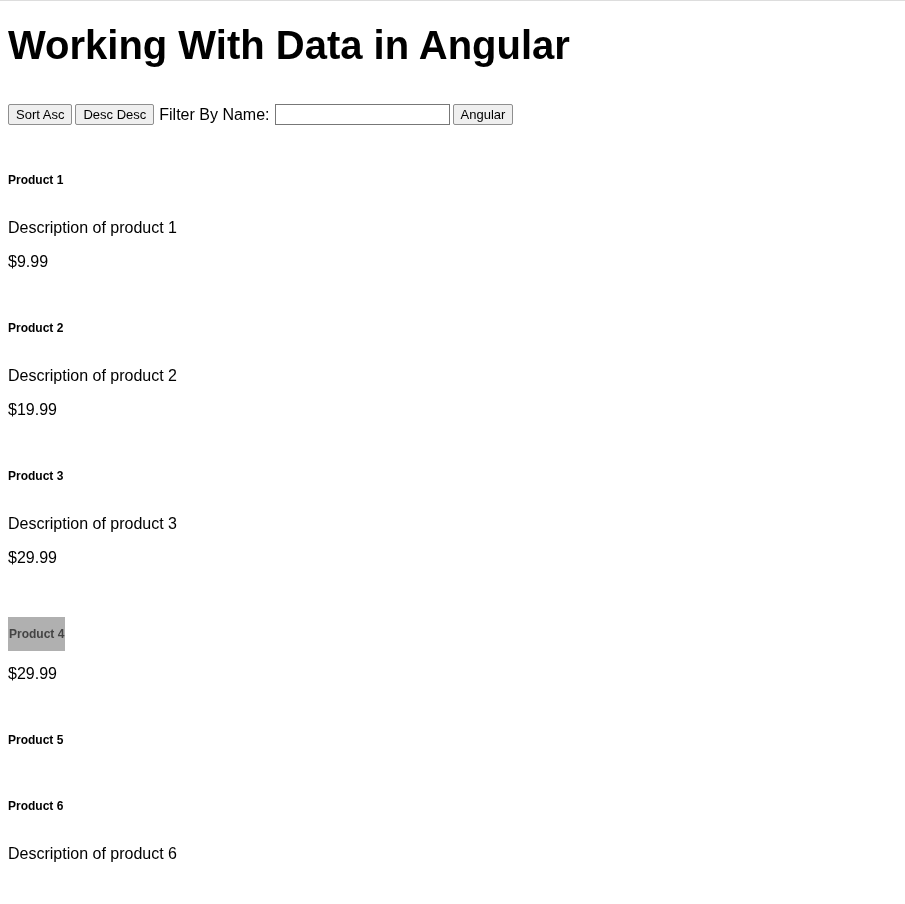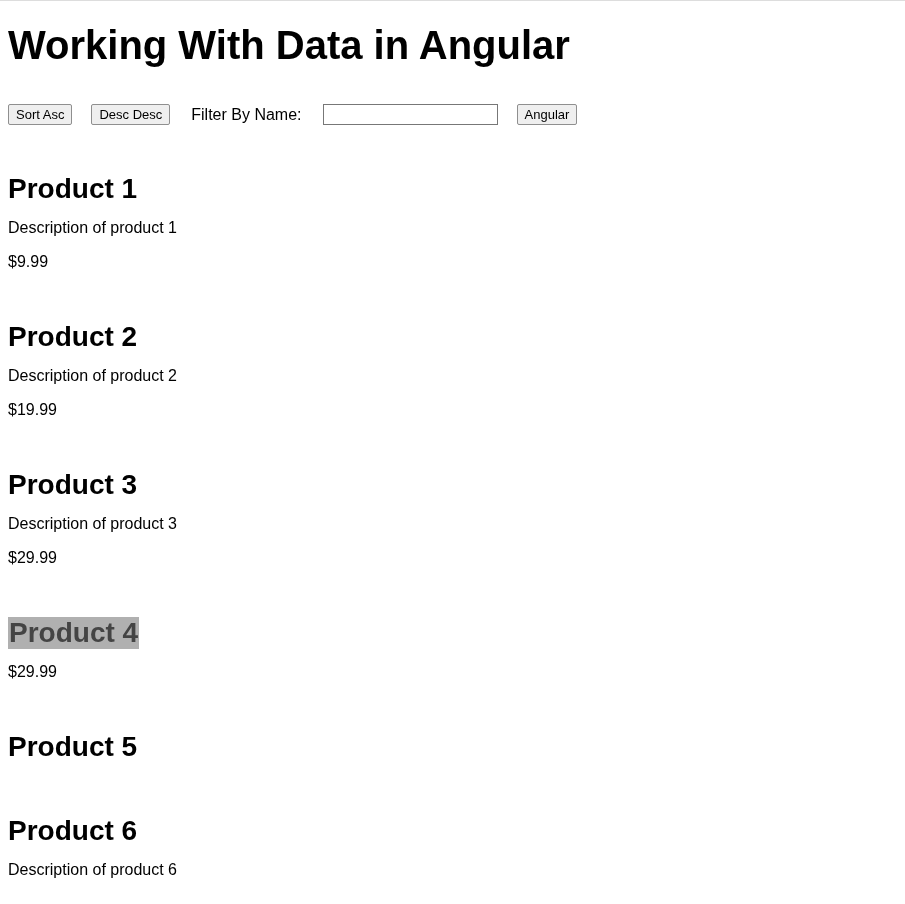--- a/index.html
+++ b/index.html
@@ -18,21 +18,21 @@
       margin: -8px -8px 0 -8px;
     }
     h1.page-title {
       font-size: 40px;
       font-weight: bold;
       margin: 22px 0 36px 0;
     }
     .controls {
       display: flex;
       align-items: center;
-      gap: 19px;
+      gap: 3px;
       margin-bottom: 28px;
       font-size: 16px;
     }
     button {
       font-family: Arial, sans-serif;
       font-size: 13px;
       padding: 2px 7px;
       background: #efefef;
       border: 1px solid #8f8f8f;
       border-radius: 2px;
@@ -48,35 +48,35 @@
       padding: 2px 4px;
       border: 1px solid #777;
       background: #fff;
       width: 175px;
       height: 21px;
     }
     .product {
       margin-bottom: 18px;
     }
     .product h2 {
-      font-size: 28px;
+      font-size: 12px;
       font-weight: bold;
       margin: 20px 0 14px 0;
       display: inline-block;
     }
     .product .desc {
-      margin: 0 0 16px 0;
+      margin: 18px 0 16px 0;
     }
     .product .price {
       margin: 0 0 30px 0;
     }
     .highlighted {
       background: #b0b0b0;
       color: #444;
-      padding: 0 1px;
+      padding: 10px 1px;
     }
   </style>
 </head>
 <body>
 <div class="top-border"></div>
 
 <h1 class="page-title">Working With Data in Angular</h1>
 
 <div class="controls">
   <button>Sort Asc</button>

